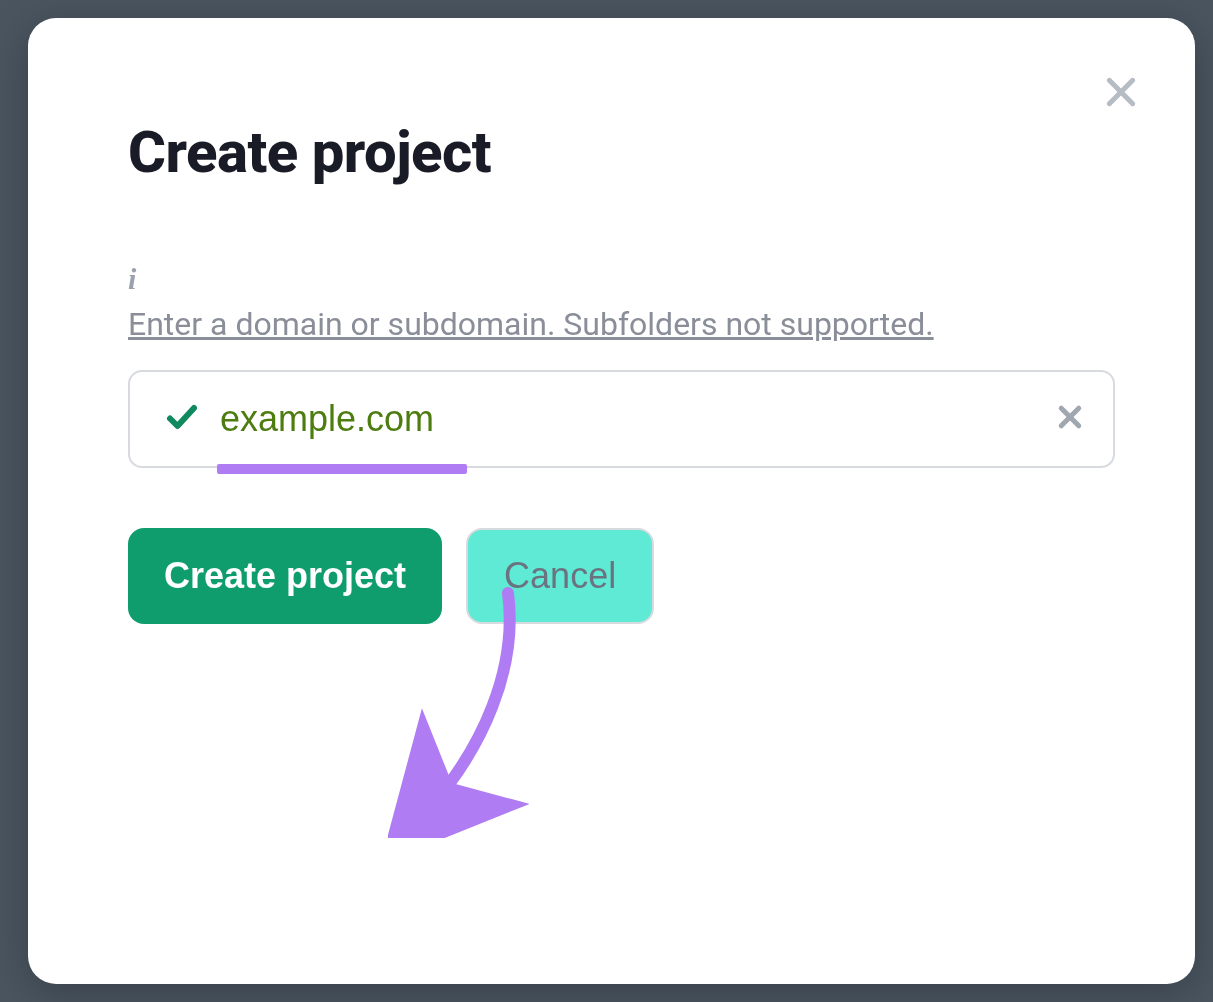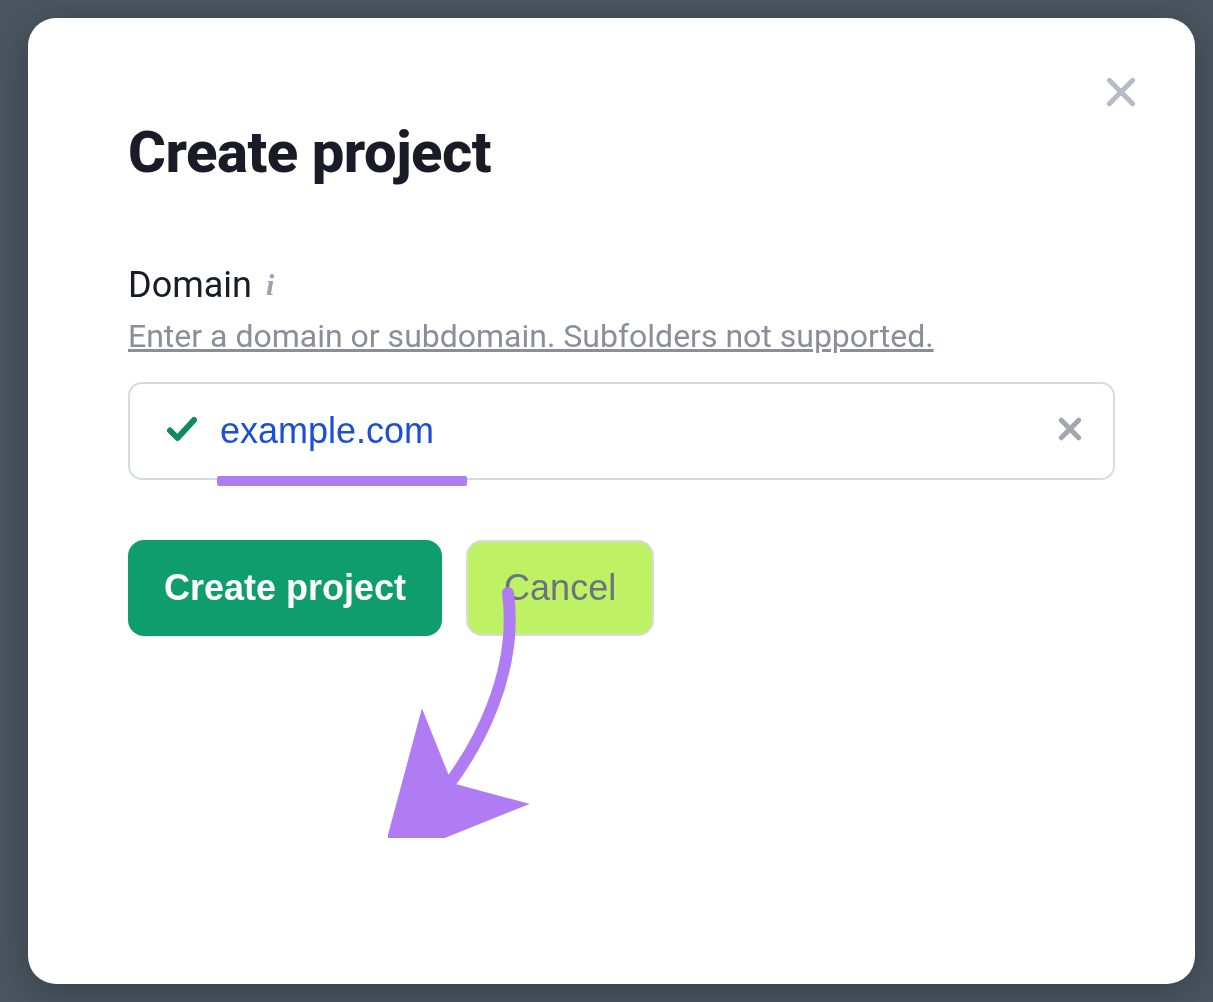--- a/index.html
+++ b/index.html
@@ -81,21 +81,21 @@
   .input-wrap {
     position: relative;
     width: 100%;
   }
   .text-input {
     width: 100%;
     height: 98px;
     border: 2px solid #d7dbe0;
     border-radius: 14px;
     font-size: 36px;
-    color: #1d4ed8;
+    color: #4d7c0f;
     padding: 0 70px 0 90px;
     outline: none;
     background: #fff;
   }
   .text-input.plain { padding-left: 34px; }
   .text-input::placeholder { color: #9aa2ad; }
   .check-icon {
     position: absolute;
     left: 36px;
     top: 50%;
@@ -133,21 +133,21 @@
     display: inline-flex;
     align-items: center;
     justify-content: center;
     border: none;
   }
   .btn-primary {
     background: #0f9d6e;
     color: #ffffff;
   }
   .btn-secondary {
-    background: #bef264;
+    background: #5eead4;
     color: #6b7280;
     border: 2px solid #d7dbe0;
     font-weight: 500;
   }
   .arrow-annot {
     position: absolute;
     pointer-events: none;
   }
 </style>
 </head>
@@ -160,21 +160,20 @@
       <line x1="5" y1="5" x2="19" y2="19"></line>
       <line x1="19" y1="5" x2="5" y2="19"></line>
     </svg>
   </div>
 
   <h1 class="modal-title">Create project</h1>
 
   <div class="field-block">
     <div class="label-row">
       <div class="field-label">
-        <span>Domain</span>
         <span class="info-icon">i</span>
       </div>
     </div>
     <div class="field-hint">Enter a domain or subdomain. Subfolders not supported.</div>
     <div class="input-wrap" style="position:relative;">
       <span class="check-icon">
         <svg viewBox="0 0 24 24" fill="none" stroke="currentColor" stroke-linecap="round" stroke-linejoin="round">
           <polyline points="4 13 9 18 20 6"></polyline>
         </svg>
       </span>

